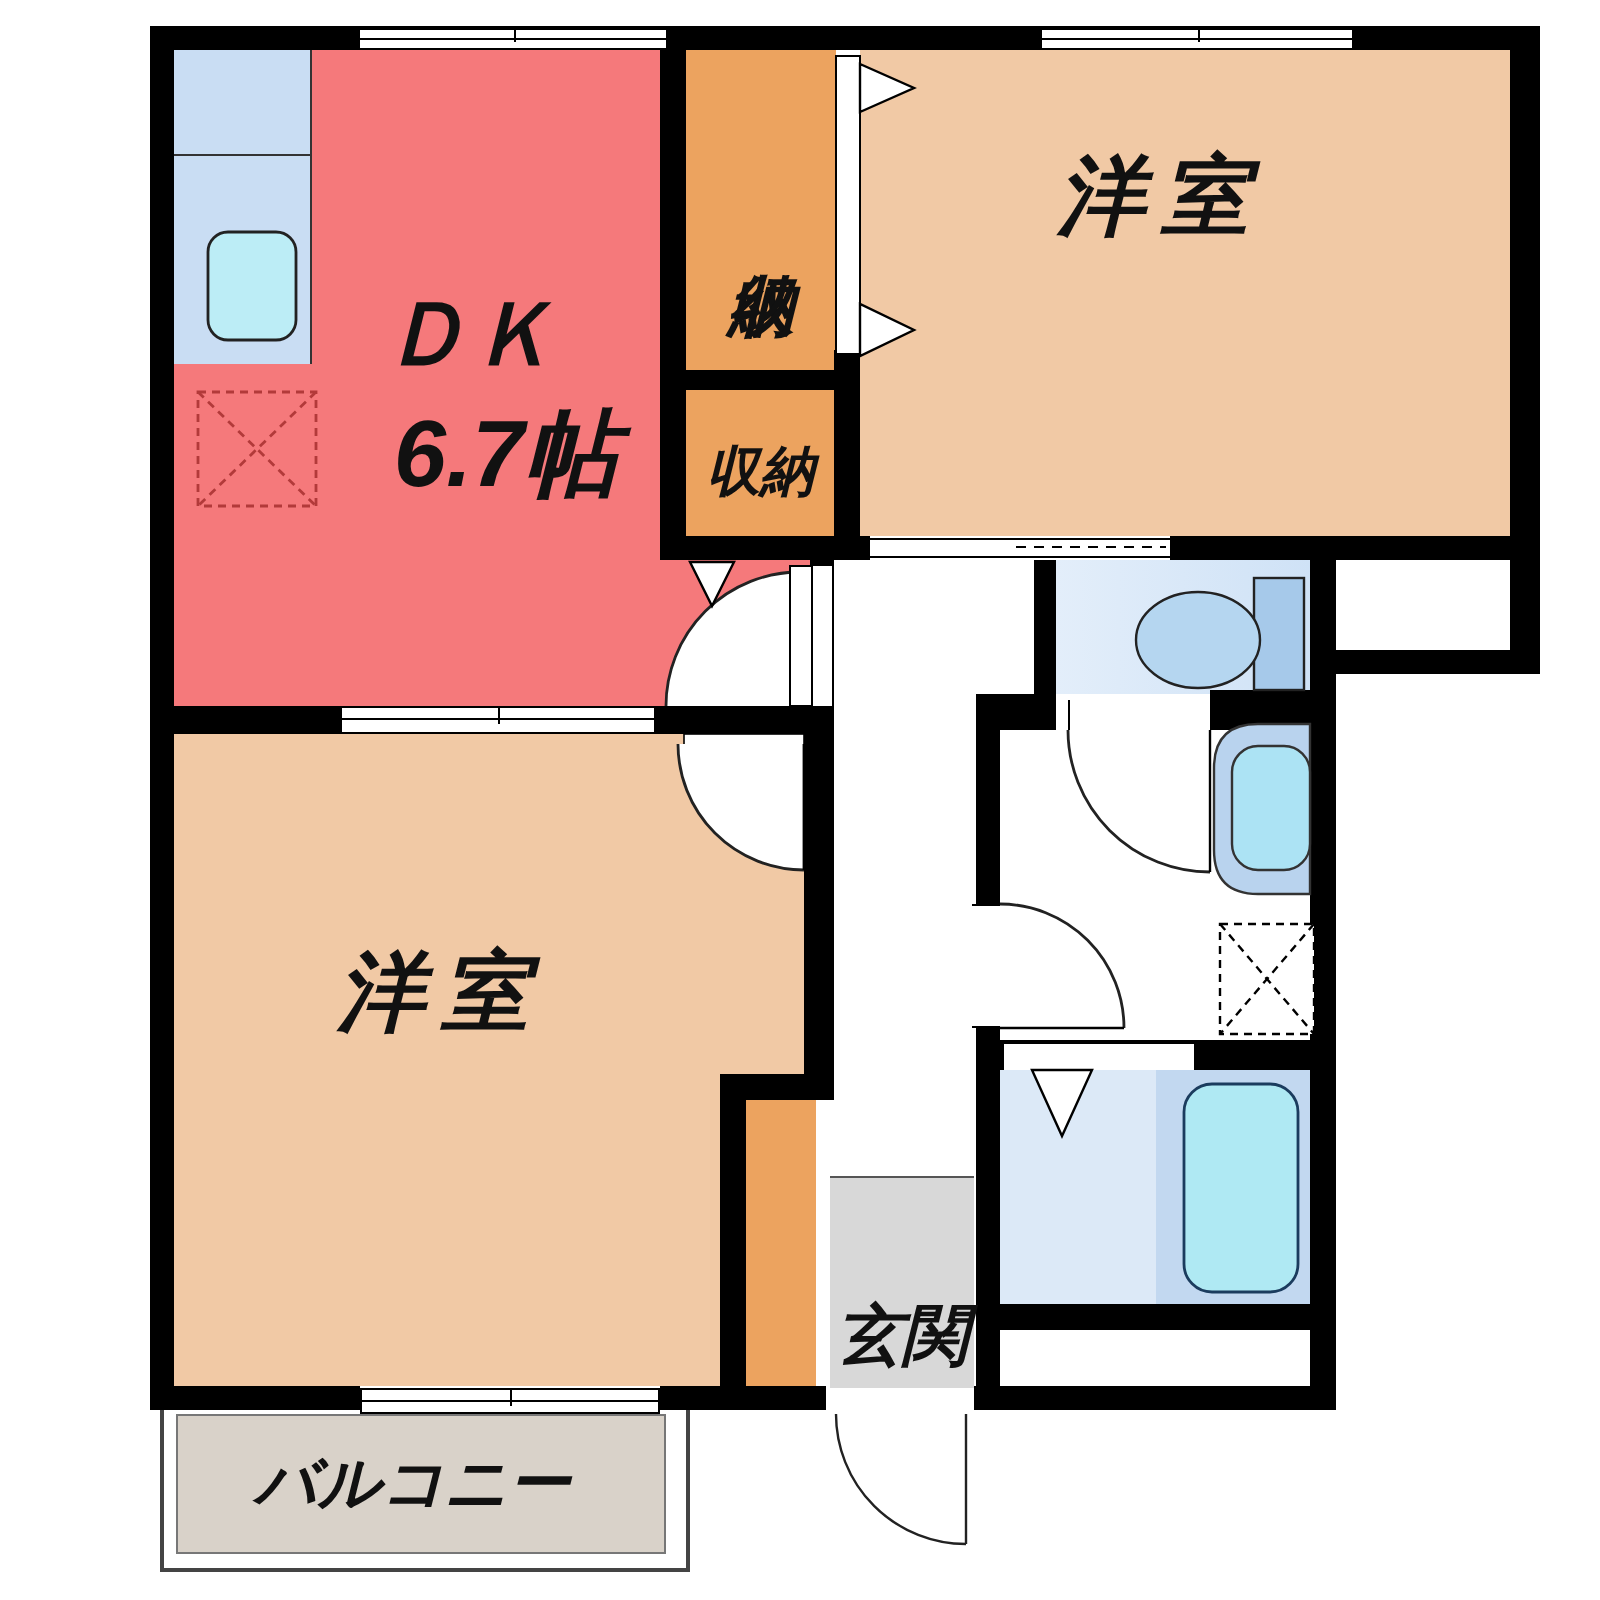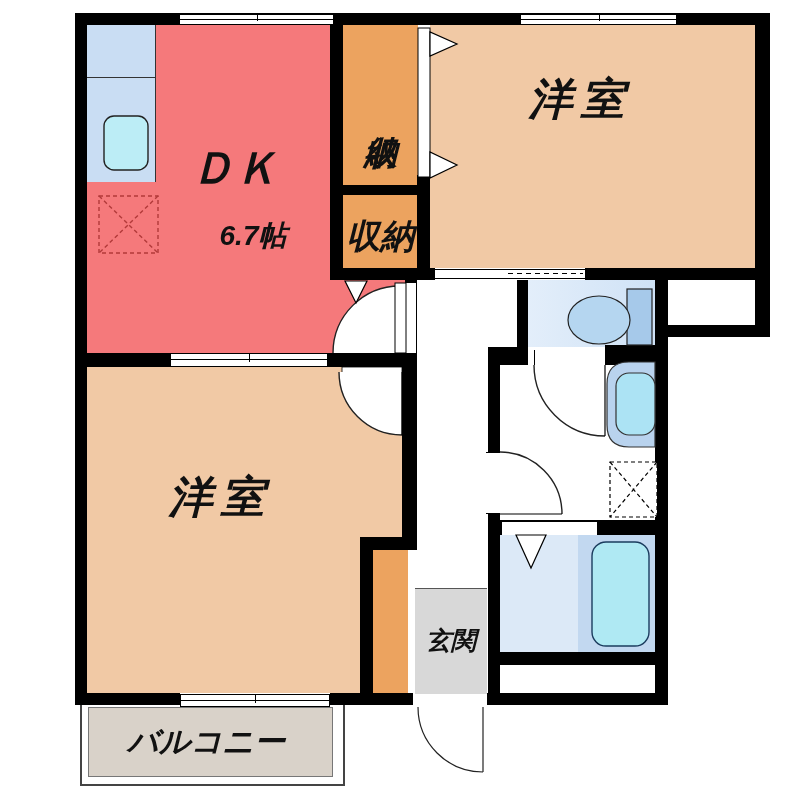--- a/index.html
+++ b/index.html
@@ -165,25 +165,25 @@
     <g stroke="#000" fill="#fff" stroke-width="1.2" stroke-dasharray="4,3">
       <rect x="610" y="462" width="47" height="55"></rect>
       <line x1="610" y1="462" x2="657" y2="517"></line>
         <line x1="657" y1="462" x2="610" y2="517"></line>
     </g>
 
     <rect x="592" y="542" width="57" height="104" rx="14" fill="#AFE9F3" stroke="#1b3c5e" stroke-width="1.4"></rect>
   </svg>
 
   <div class="lbl" style="left:160px;top:142px;width:150px;height:52px;font-size:44px">ＤＫ</div>
-  <div class="lbl" style="left:158px;top:210px;width:190px;height:52px;font-size:28px">6.7帖</div>
+  <div class="lbl" style="left:158px;top:200px;width:190px;height:52px;font-size:47px">6.7帖</div>
 
   <div class="lbl" style="left:498px;top:74px;width:165px;height:50px;font-size:44px;letter-spacing:8px">洋室</div>
 
   <div class="lbl" style="left:138px;top:472px;width:165px;height:50px;font-size:44px;letter-spacing:8px">洋室</div>
 
   <div class="lbl" style="left:360px;top:55px;width:42px;height:110px;font-size:33px;writing-mode:vertical-rl;text-orientation:upright">収納</div>
-  <div class="lbl" style="left:344px;top:220px;width:72px;height:32px;font-size:34px">収納</div>
+  <div class="lbl" style="left:344px;top:220px;width:72px;height:32px;font-size:27px">収納</div>
 
-  <div class="lbl" style="left:413px;top:621px;width:76px;height:38px;font-size:25px">玄関</div>
+  <div class="lbl" style="left:413px;top:648px;width:76px;height:38px;font-size:33px">玄関</div>
   <div class="lbl" style="left:107px;top:720px;width:198px;height:42px;font-size:31px">バルコニー</div>
 
 </div>
 
 </body></html>

